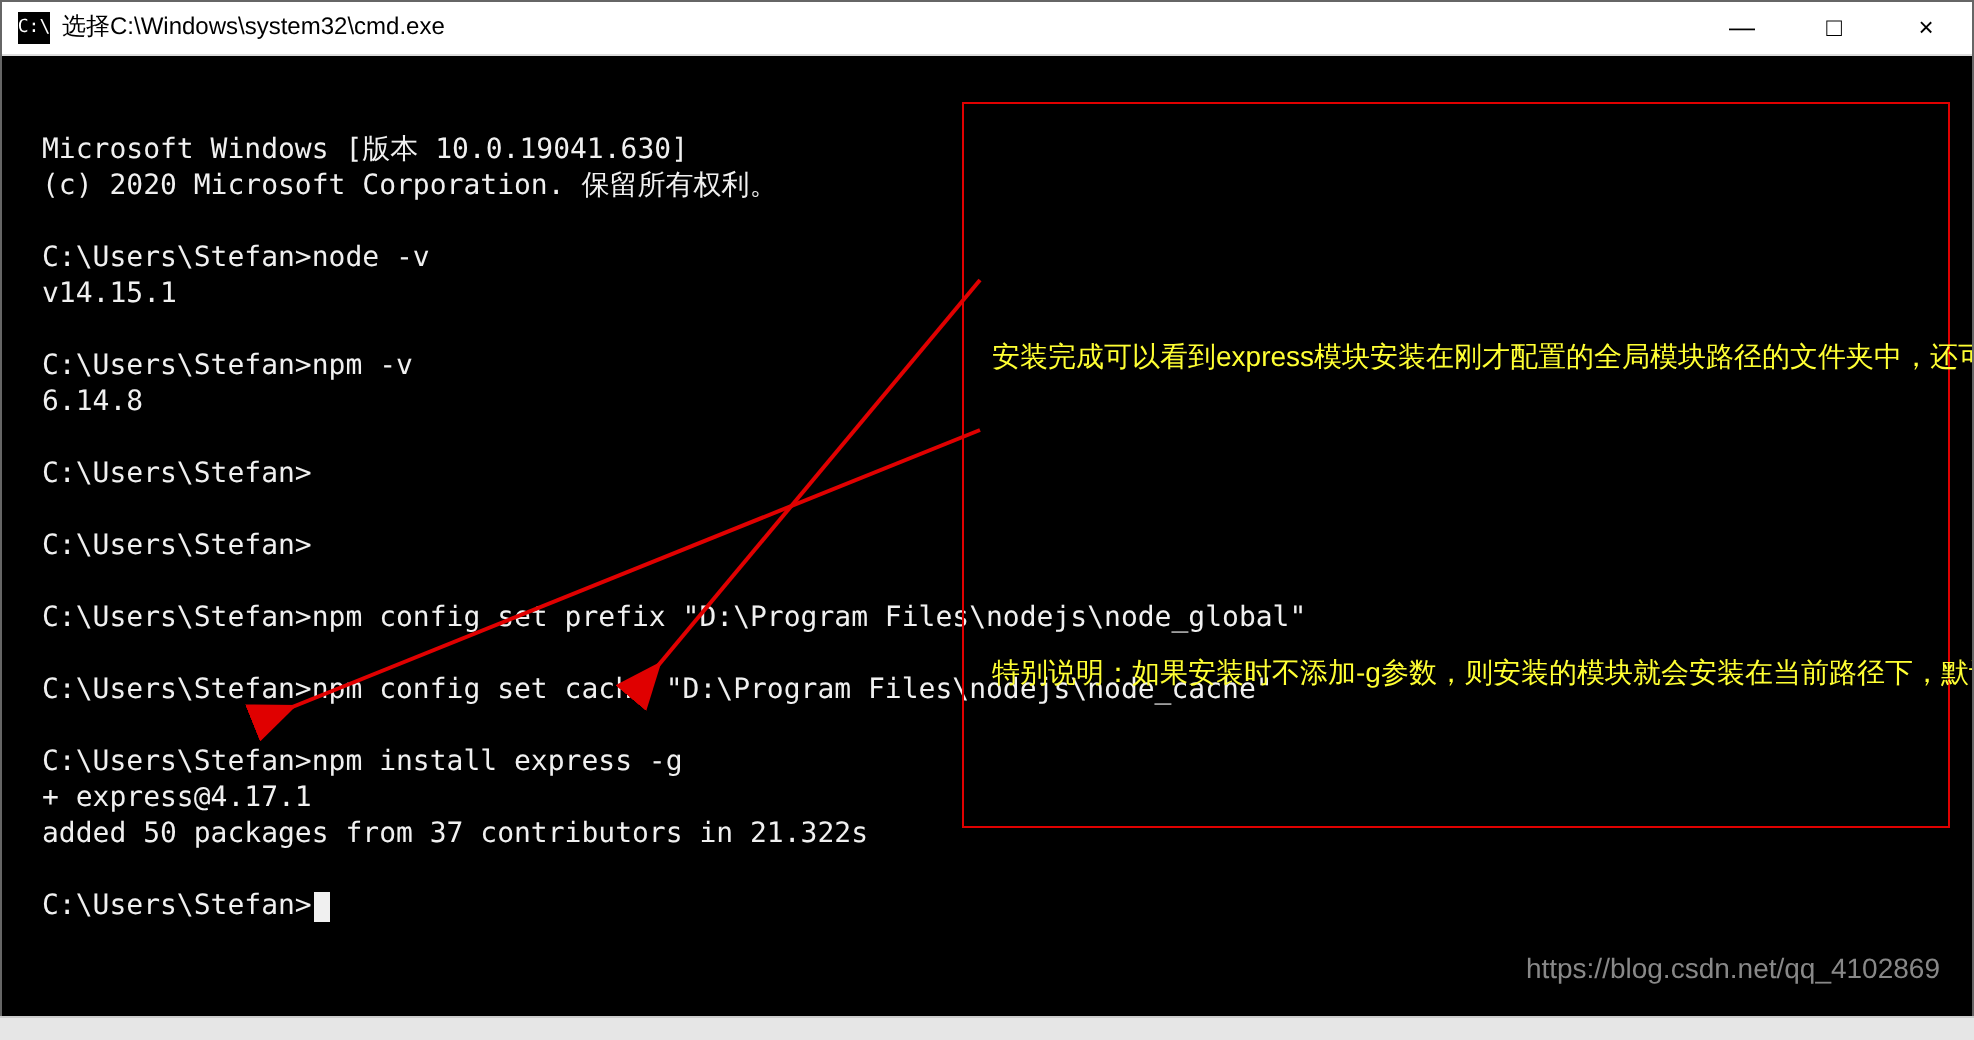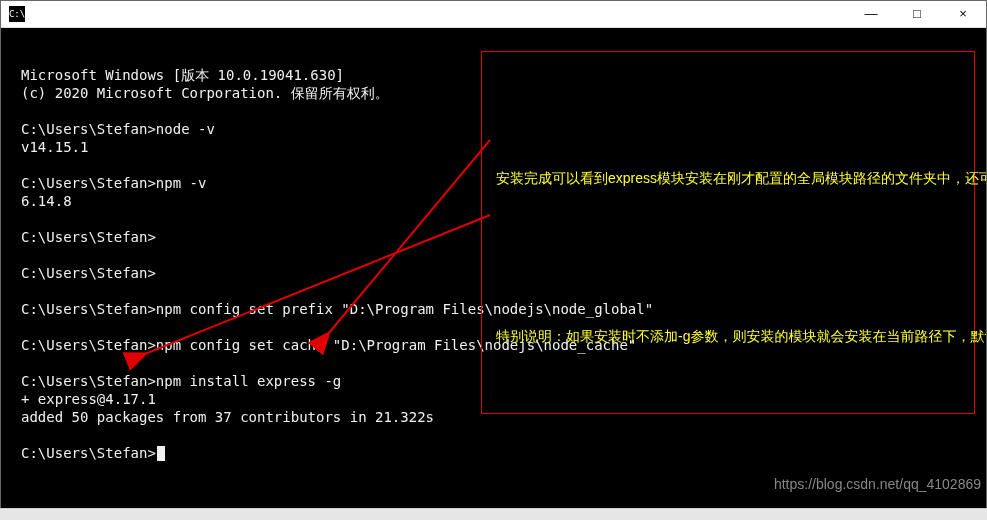--- a/index.html
+++ b/index.html
@@ -64,21 +64,21 @@
   .terminal .line { white-space: pre; }
   .cursor {
     display: inline-block;
     width: 8px; height: 15px;
     background: #f0f0f0;
     vertical-align: text-bottom;
     margin-left: 1px;
   }
   .watermark {
     position: absolute;
-    right: 5px;
+    right: 16px;
     bottom: 16px;
     color: #888;
     font-size: 14px;
     font-family: Arial, sans-serif;
   }
   .annot-box {
     position: absolute;
     border: 1px solid #e00000;
     pointer-events: none;
   }
@@ -103,20 +103,21 @@
     background: #e6e6e6;
     border-top: 1px solid #ccc;
   }
 </style>
 </head>
 <body>
 
 <div class="window">
   <div class="titlebar">
     <span class="title-icon">C:\</span>
+    <span class="title-text">选择C:\Windows\system32\cmd.exe</span>
     <span class="title-spacer"></span>
     <div class="win-controls">
       <div class="win-btn">—</div>
       <div class="win-btn">□</div>
       <div class="win-btn close">×</div>
     </div>
   </div>
   <div class="terminal">
     <div id="term-lines"><div class="line">Microsoft Windows [版本 10.0.19041.630]</div><div class="line">(c) 2020 Microsoft Corporation. 保留所有权利。</div><div class="line">&nbsp;</div><div class="line">C:\Users\Stefan&gt;node -v</div><div class="line">v14.15.1</div><div class="line">&nbsp;</div><div class="line">C:\Users\Stefan&gt;npm -v</div><div class="line">6.14.8</div><div class="line">&nbsp;</div><div class="line">C:\Users\Stefan&gt;</div><div class="line">&nbsp;</div><div class="line">C:\Users\Stefan&gt;</div><div class="line">&nbsp;</div><div class="line">C:\Users\Stefan&gt;npm config set prefix "D:\Program Files\nodejs\node_global"</div><div class="line">&nbsp;</div><div class="line">C:\Users\Stefan&gt;npm config set cache "D:\Program Files\nodejs\node_cache"</div><div class="line">&nbsp;</div><div class="line">C:\Users\Stefan&gt;npm install express -g</div><div class="line">+ express@4.17.1</div><div class="line">added 50 packages from 37 contributors in 21.322s</div><div class="line">&nbsp;</div><div class="line">C:\Users\Stefan&gt;<span class="cursor"></span></div></div>
     <div class="annot-box" id="annot-box" style="left: 480px; top: 23px; width: 494px; height: 363px;"></div>

